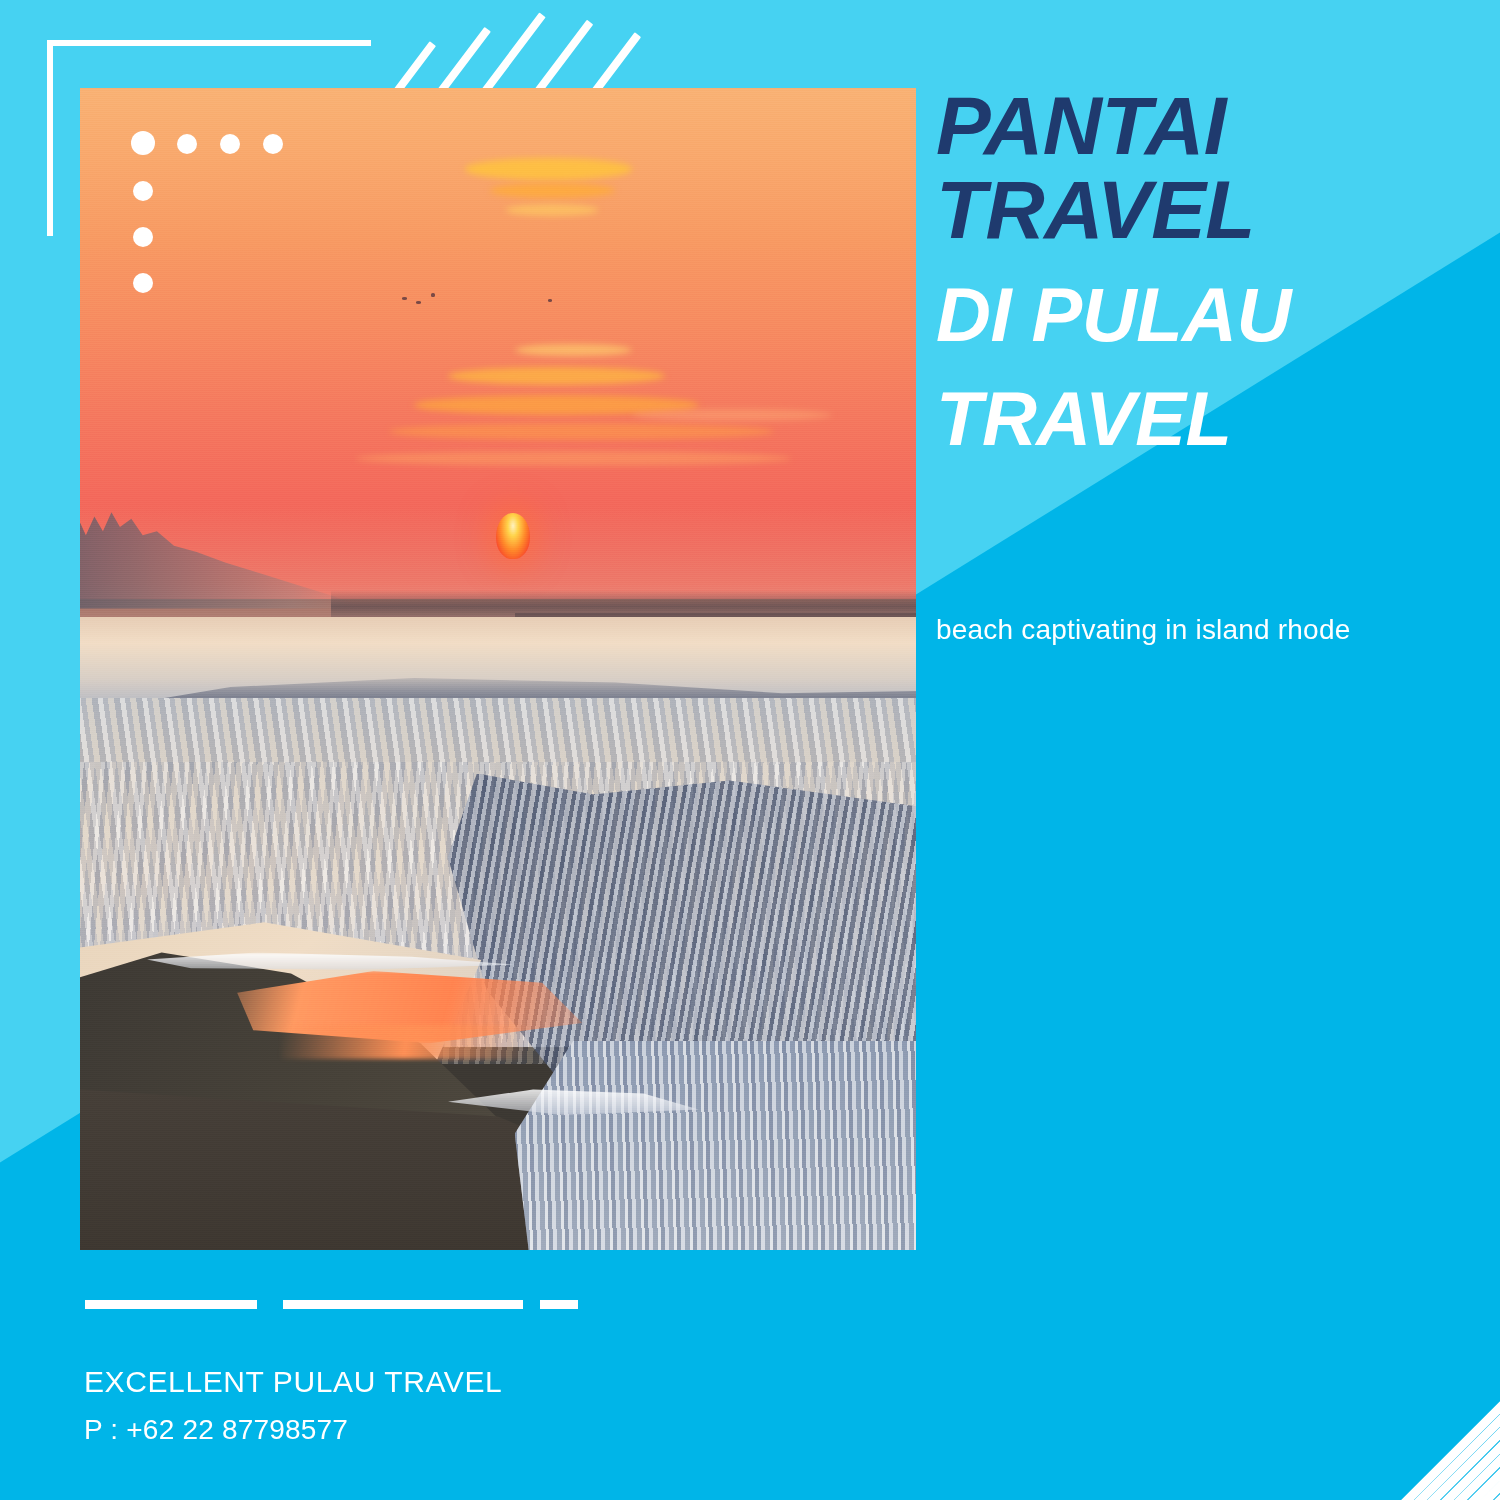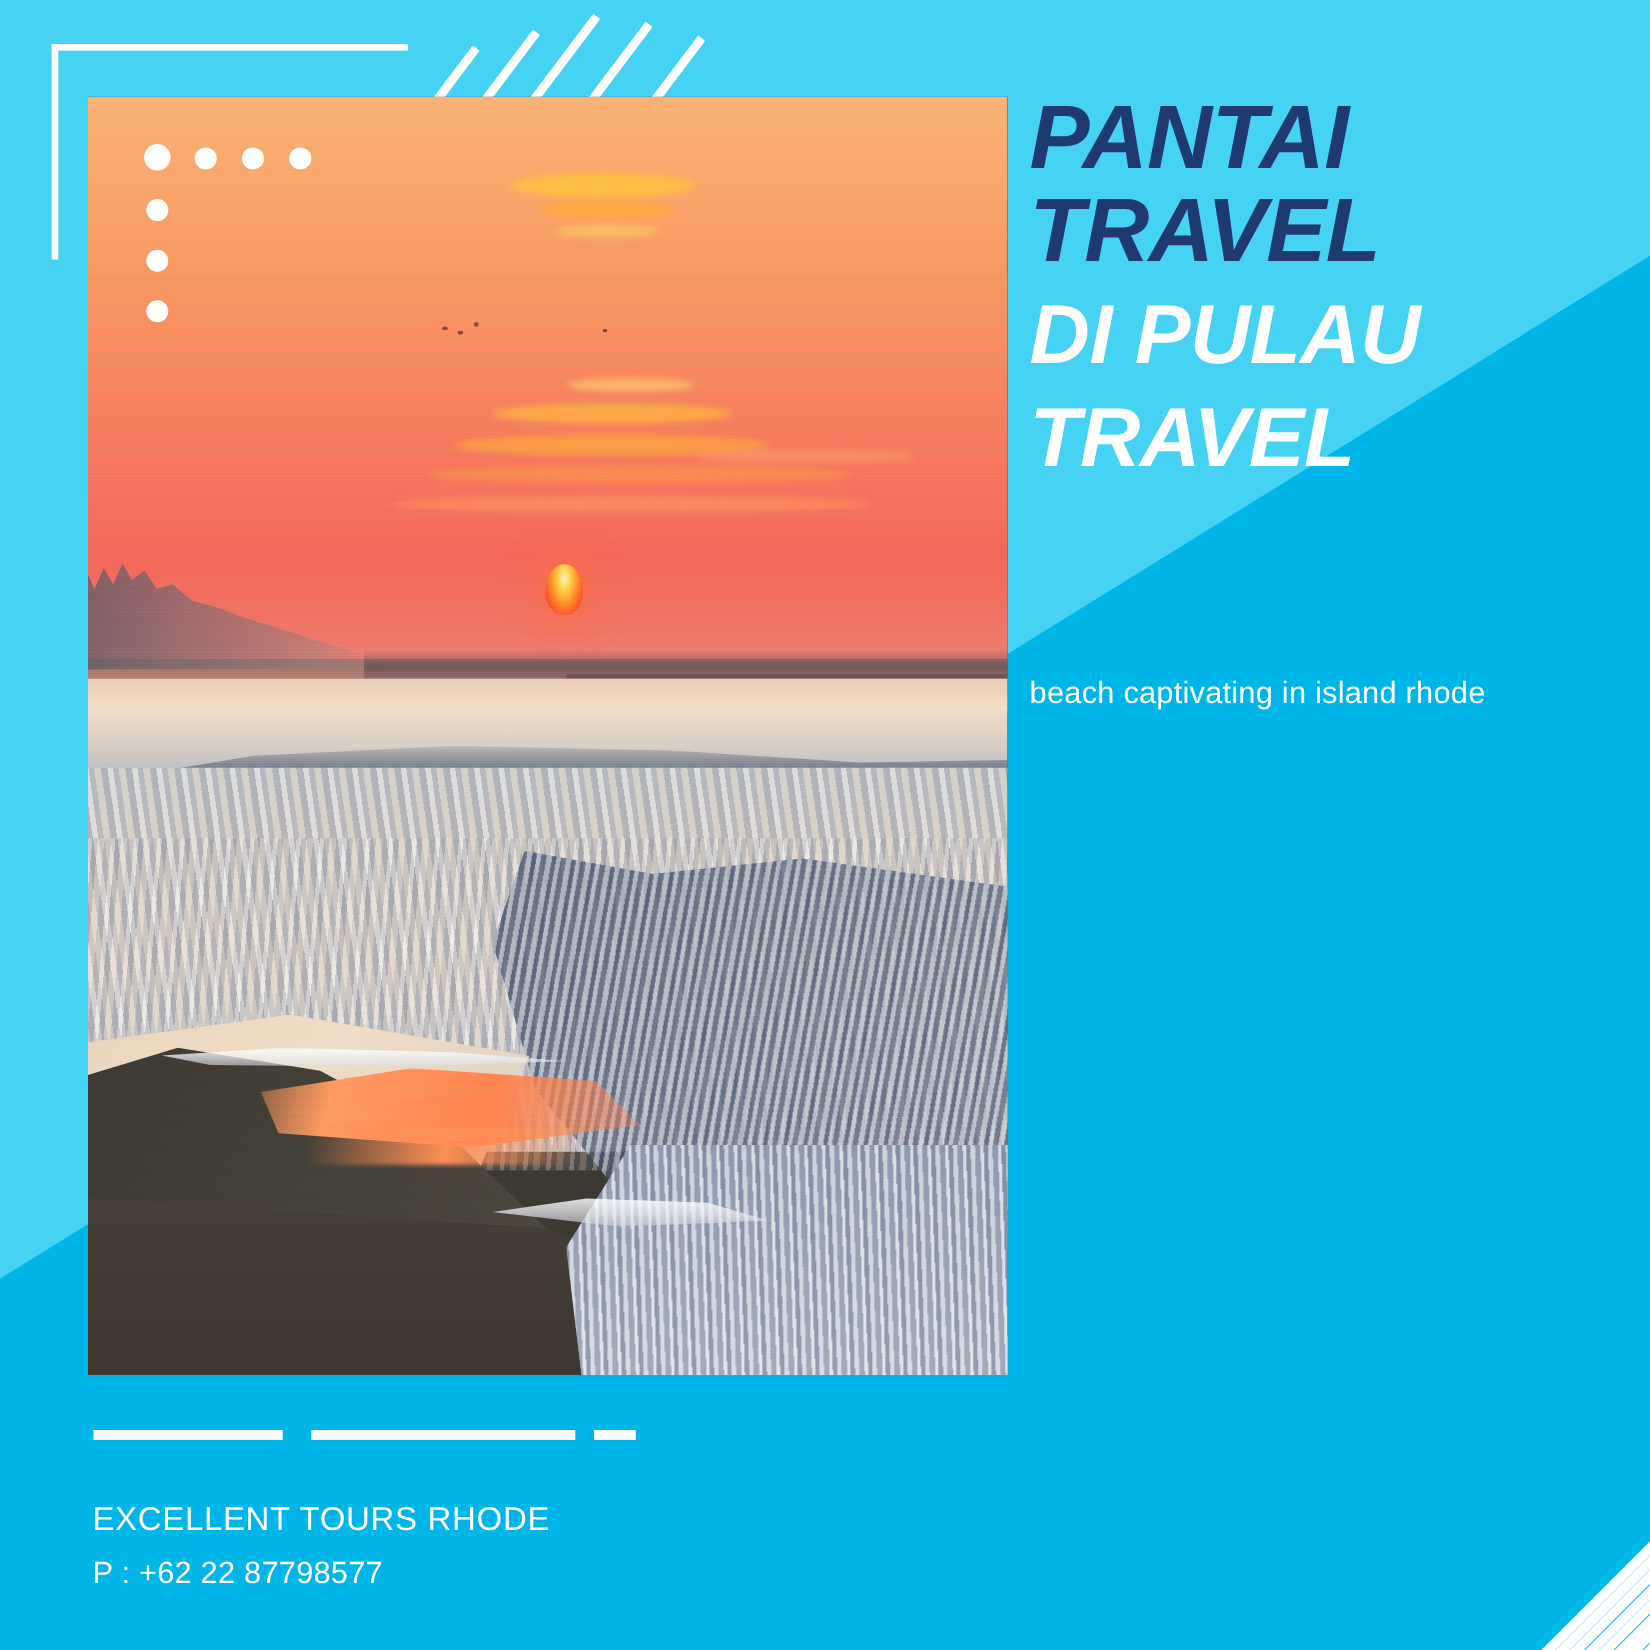--- a/index.html
+++ b/index.html
@@ -233,21 +233,21 @@
     font-weight:bold;
     line-height:1.02;
     letter-spacing:-0.5px;
   }
   .h-white {
     color:#ffffff;
     font-size:76px;
     font-weight:bold;
     line-height:1.05;
     letter-spacing:-0.5px;
-    margin-top:14px;
+    margin-top:24px;
   }
   #subtitle {
     position:absolute; left:936px; top:612px; width:492px;
     color:#ffffff;
     font-size:28px;
     line-height:1.28;
     letter-spacing:0.2px;
   }
 
   
@@ -341,15 +341,15 @@
 
 <div id="subtitle">beach captivating in island rhode</div>
 
 <div id="dash-rule">
     <i style="left: 0px; width: 172px;"></i>
     <i style="left: 198px; width: 240px;"></i>
     <i style="left: 455px; width: 38px;"></i>
   </div>
 
 <div id="footer">
-  <div class="brand">EXCELLENT TOURS RHODE</div>
+  <div class="brand">EXCELLENT PULAU TRAVEL</div>
   <div class="line">P : +62 22 87798577</div>
 </div>
 
 </body></html>

